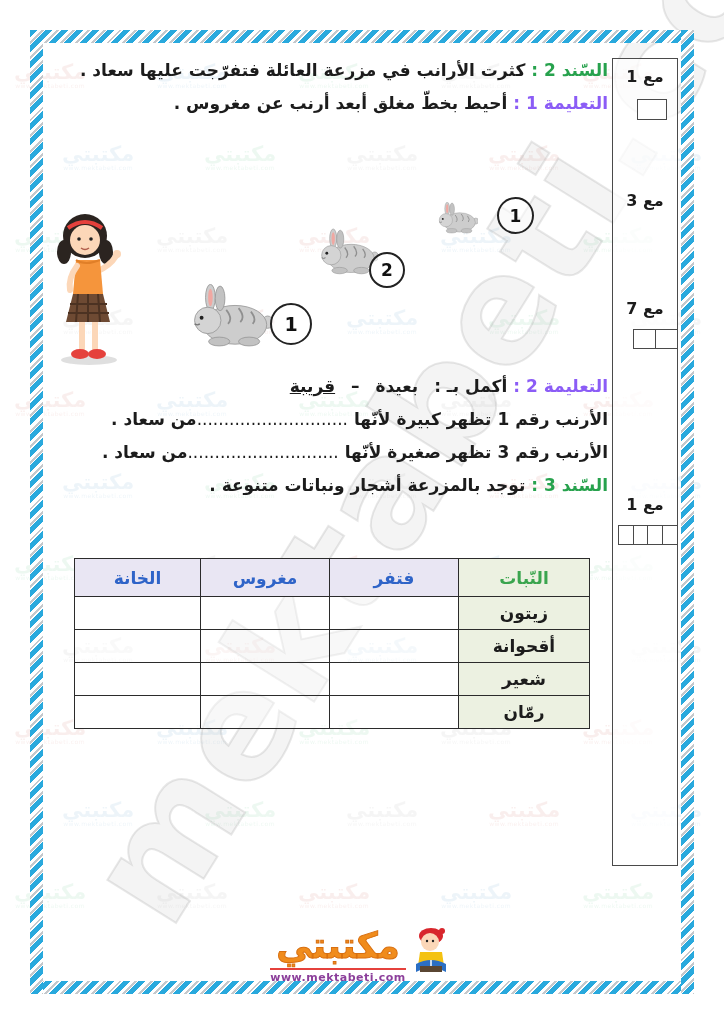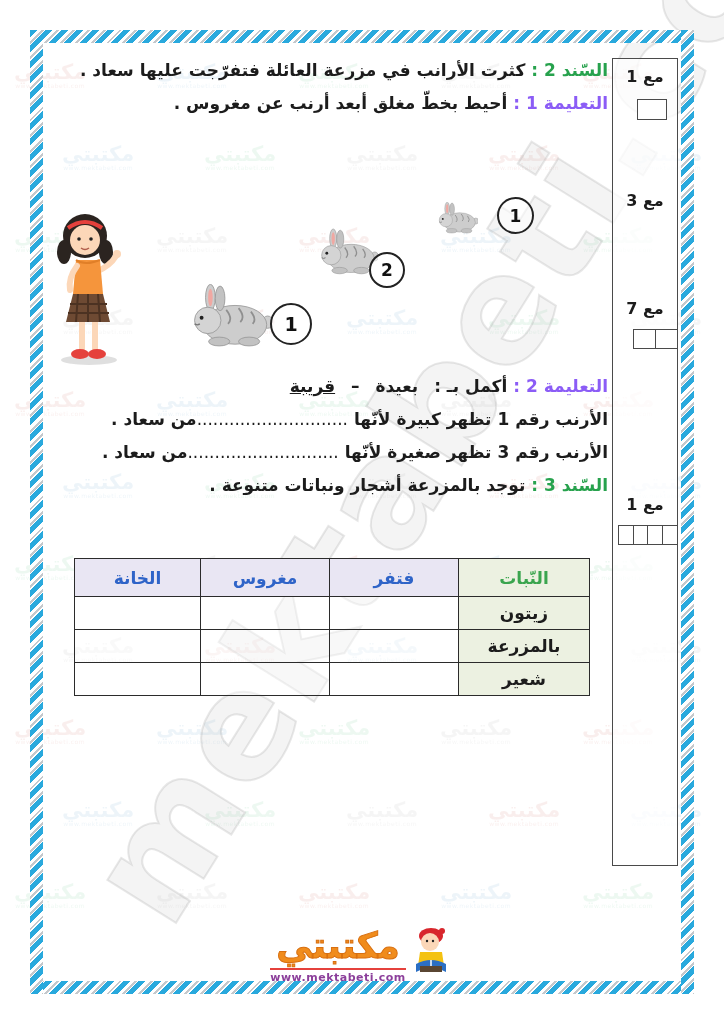--- a/index.html
+++ b/index.html
@@ -463,27 +463,33 @@
       </tr>
     </thead>
     <tbody>
         <tr>
           <td class="plant-cell col-plant">زيتون</td>
           <td class="answer-cell col-a"></td>
           <td class="answer-cell col-b"></td>
           <td class="answer-cell col-c"></td>
         </tr>
         <tr>
-          <td class="plant-cell col-plant">بالمزرعة</td>
+          <td class="plant-cell col-plant">أقحوانة</td>
           <td class="answer-cell col-a"></td>
           <td class="answer-cell col-b"></td>
           <td class="answer-cell col-c"></td>
         </tr>
         <tr>
           <td class="plant-cell col-plant">شعير</td>
+          <td class="answer-cell col-a"></td>
+          <td class="answer-cell col-b"></td>
+          <td class="answer-cell col-c"></td>
+        </tr>
+        <tr>
+          <td class="plant-cell col-plant">رمّان</td>
           <td class="answer-cell col-a"></td>
           <td class="answer-cell col-b"></td>
           <td class="answer-cell col-c"></td>
         </tr>
       </tbody>
   </table>
 
   <div class="sidebar">
     <div class="sb-label sb-l0">مع 1</div>
     <div class="sb-boxes sb-b0">

